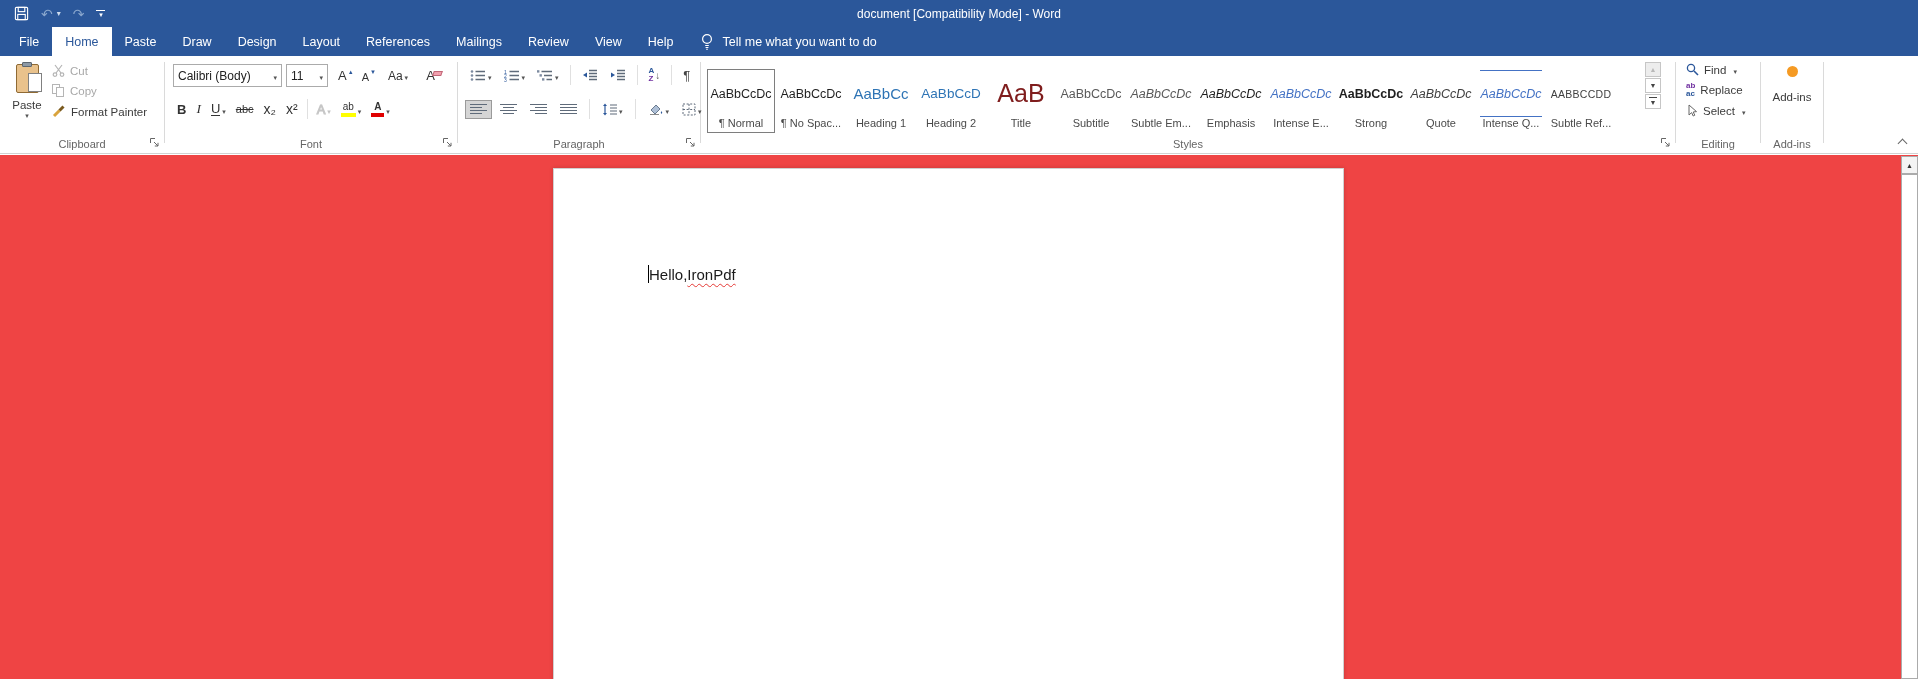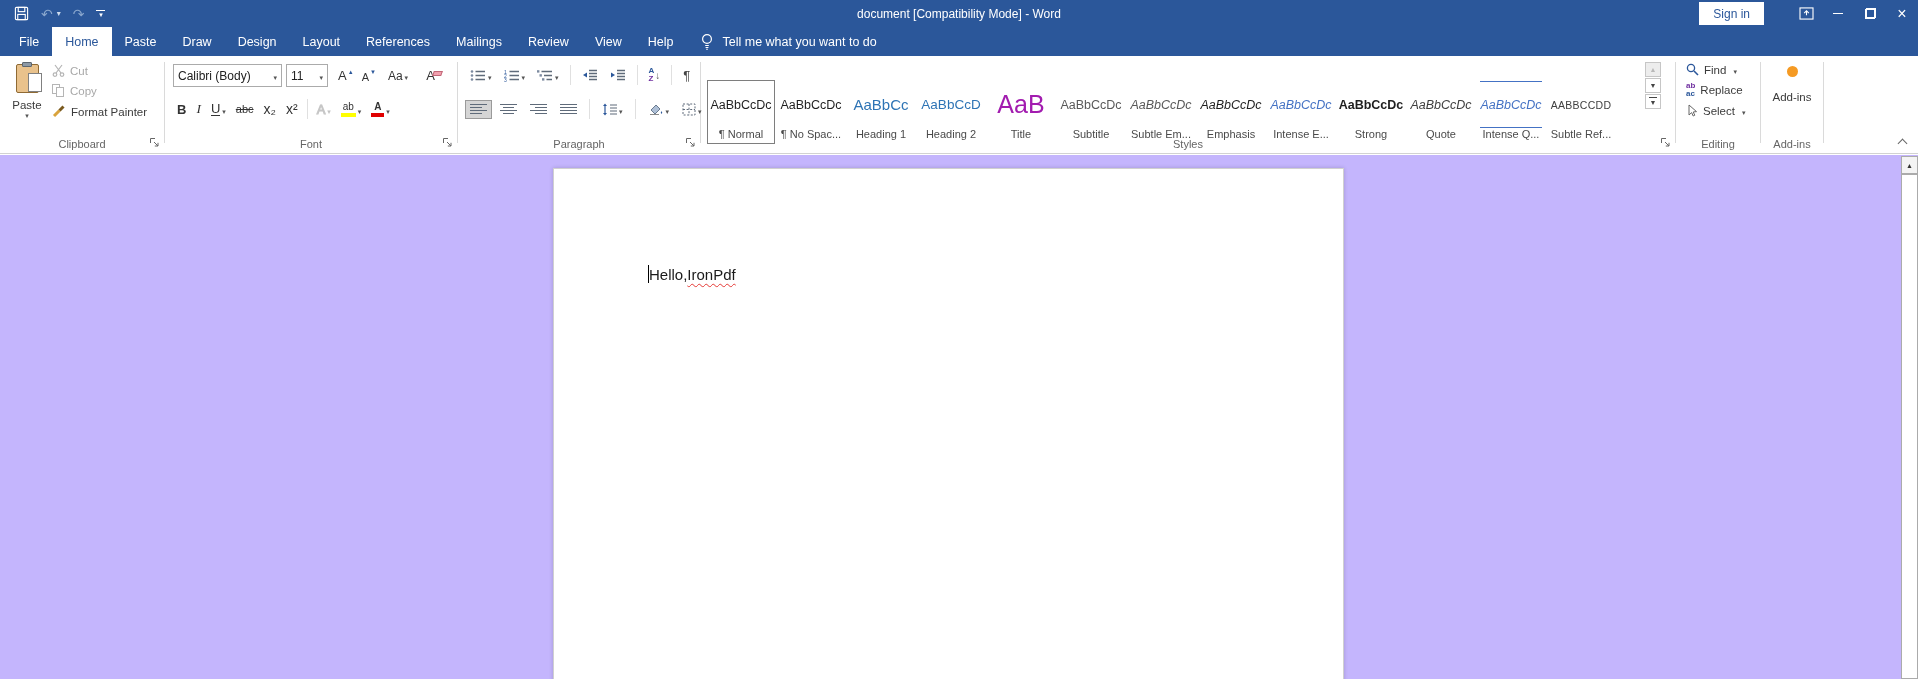--- a/index.html
+++ b/index.html
@@ -87,29 +87,29 @@
   .pilcrow { font-size:13px; color:#444; }
   .align { width:17px; height:13px; display:flex; flex-direction:column; justify-content:space-between; padding:1px 0; }
   .align i { display:block; height:1.6px; background:#5f6b7a; }
   .al-l i:nth-child(2), .al-l i:nth-child(4) { width:70%; } .al-l i { width:100%; }
   .al-c i:nth-child(2), .al-c i:nth-child(4) { width:70%; margin:0 auto; } .al-c i { width:100%; }
   .al-r i:nth-child(2), .al-r i:nth-child(4) { width:70%; margin-left:auto; } .al-r i { width:100%; }
   .al-j i { width:100%; }
   .sel-box { background:#d5d5d5; outline:1px solid #9a9a9a; }
 
   
-  .sgallery { position:absolute; left:6px; top:24px; display:flex; gap:2px; }
+  .sgallery { position:absolute; left:6px; top:13px; display:flex; gap:2px; }
   .sg-item { width:68px; height:64px; display:flex; flex-direction:column; align-items:center; justify-content:flex-end; padding-bottom:3px; border:1px solid transparent; }
   .sg-item.selected { border:1px solid #7e7e7e; background:#fff; box-shadow:inset 0 0 0 2px #fff; }
   .sg-prev { flex:1; display:flex; align-items:center; white-space:nowrap; }
   .sg-label { font-size:11px; color:#4a4a4a; white-space:nowrap; }
   .sp-normal { font-size:12.5px; color:#1f1f1f; }
   .sp-h1 { font-size:15px; color:#2e74b5; }
   .sp-h2 { font-size:13.5px; color:#2e74b5; }
-  .sp-title { font-size:25px; color:#a21caf; }
+  .sp-title { font-size:25px; color:#7f1d1d; }
   .sp-subtitle { font-size:12.5px; color:#595959; }
   .sp-subtle-em { font-size:12.5px; font-style:italic; color:#595959; }
   .sp-emphasis { font-size:12.5px; font-style:italic; color:#1f1f1f; }
   .sp-intense-em { font-size:12.5px; font-style:italic; color:#4472c4; }
   .sp-strong { font-size:12.5px; font-weight:bold; color:#1f1f1f; }
   .sp-quote { font-size:12.5px; font-style:italic; color:#404040; }
   .sp-intense-quote { font-size:12.5px; font-style:italic; color:#4472c4; border-top:1px solid #4472c4; border-bottom:1px solid #4472c4; padding:1px 0; }
   .sp-subtle-ref { font-size:10.5px; color:#404040; letter-spacing:0.3px; }
   .sg-scroll { position:absolute; right:14px; top:6px; width:16px; display:flex; flex-direction:column; gap:1px; }
   .sg-sbtn { height:15px; border:1px solid #c6c6c6; display:flex; flex-direction:column; align-items:center; justify-content:center; background:#fff; line-height:1; }
@@ -123,21 +123,21 @@
   .ed-item { display:flex; align-items:center; gap:5px; font-size:11.5px; color:#3b3b3b; }
   .replace-icon { display:flex; flex-direction:column; line-height:1; }
   .replace-icon .r1 { font-size:8px; color:#7030a0; font-weight:bold; }
   .replace-icon .r2 { font-size:8px; color:#2b579a; font-weight:bold; }
   .addin-btn { position:absolute; left:0; right:0; top:10px; display:flex; flex-direction:column; align-items:center; gap:14px; }
   .addin-dot { width:11px; height:11px; border-radius:50%; background:#f59a23; }
   .collapse-chev { position:absolute; right:10px; bottom:6px; width:10px; height:10px; }
   .collapse-chev:before { content:""; position:absolute; left:1px; top:3px; width:6px; height:6px; border-left:1.5px solid #666; border-top:1.5px solid #666; transform:rotate(45deg); }
 
   
-  .docarea { position:absolute; top:155px; left:0; right:0; bottom:0; background:#c4b5fd; }
+  .docarea { position:absolute; top:155px; left:0; right:0; bottom:0; background:#ef4444; }
   .page { position:absolute; left:553px; top:13px; width:791px; height:700px; background:#fff; border:1px solid #d0d0d0; box-shadow:0 0 4px rgba(0,0,0,0.18); }
   .doc-text { position:absolute; left:94px; top:96px; font-size:15px; color:#1a1a1a; display:flex; align-items:center; }
   .caret { width:1px; height:18px; background:#000; margin-right:0px; }
   .misspell { text-decoration:underline; text-decoration-style:wavy; text-decoration-color:#e53935; text-decoration-thickness:1px; text-underline-offset:3px; }
   .vscroll { position:absolute; right:0; top:1px; bottom:0; width:17px; background:#f0f0f0; }
   .vs-up { height:18px; background:#f4f4f4; border:1px solid #ababab; display:flex; align-items:center; justify-content:center; }
   .vs-up .tri { font-size:7px; color:#333; }
   .vs-thumb { position:absolute; left:0; right:0; top:18px; bottom:0; background:#fff; border:1px solid #ababab; }
 
   svg { display:block; }
@@ -158,36 +158,20 @@
       </span>
       <span class="qat-icon" style="color:#8aa7cd;">↶</span>
       <span class="qat-sep-chev">▾</span>
       <span class="qat-icon" style="color:#8aa7cd;">↷</span>
       <span class="qat-custom">
           <span class="bar"></span>
           <span class="v">▾</span>
         </span>
     </div>
     <div class="win-title">document [Compatibility Mode]  -  Word</div>
-    <div class="tb-right">
-      <div class="signin">Sign in</div>
-      <div class="winbtn">
-        <svg width="15" height="13" viewBox="0 0 16 14">
-            <rect x="1" y="1" width="14" height="12" fill="none" stroke="#fff" stroke-width="1.2"></rect>
-            <path d="M8 9 V4 M5.5 6.5 L8 4 L10.5 6.5" fill="none" stroke="#fff" stroke-width="1.2"></path>
-          </svg>
-      </div>
-      <div class="winbtn">
-          <span class="min-glyph"></span>
-        </div>
-      <div class="winbtn">
-          <span class="restore-glyph"></span>
-        </div>
-      <div class="winbtn close-glyph">×</div>
-    </div>
   </div>
 
   <div class="tabrow">
     <div class="tab">File</div>
     <div class="tab active">Home</div>
     <div class="tab">Paste</div>
     <div class="tab">Draw</div>
     <div class="tab">Design</div>
     <div class="tab">Layout</div>
     <div class="tab">References</div>

